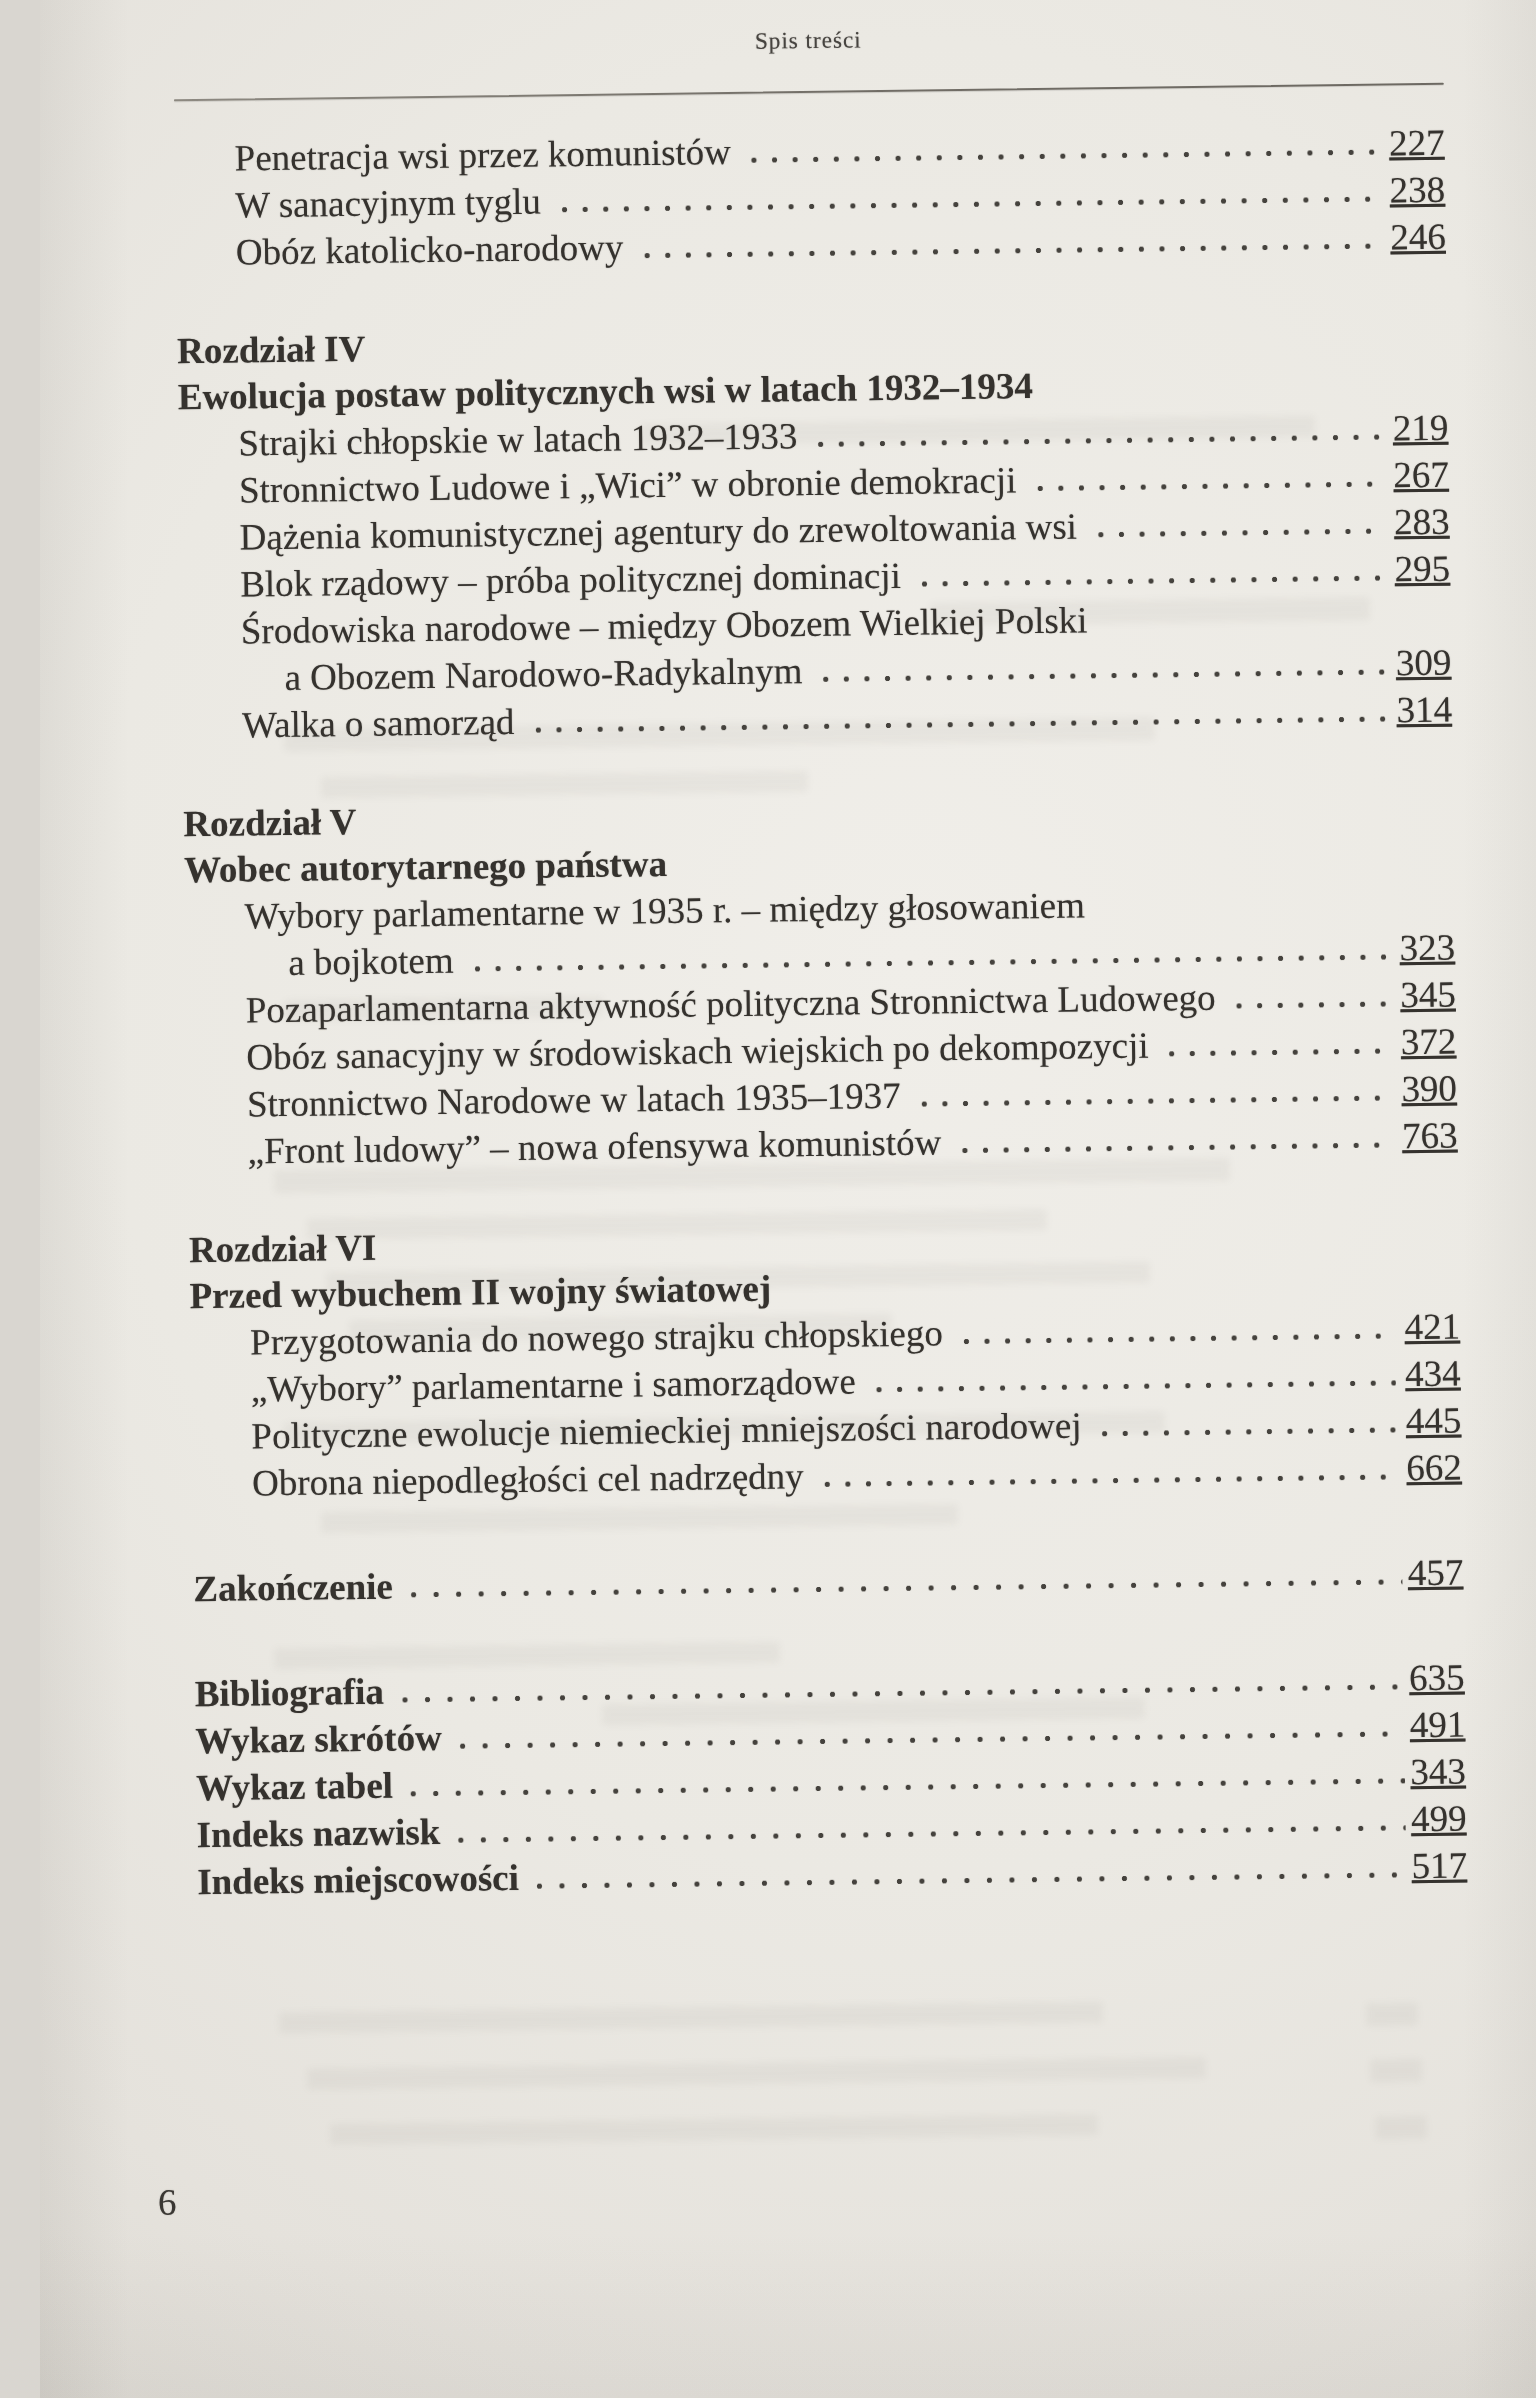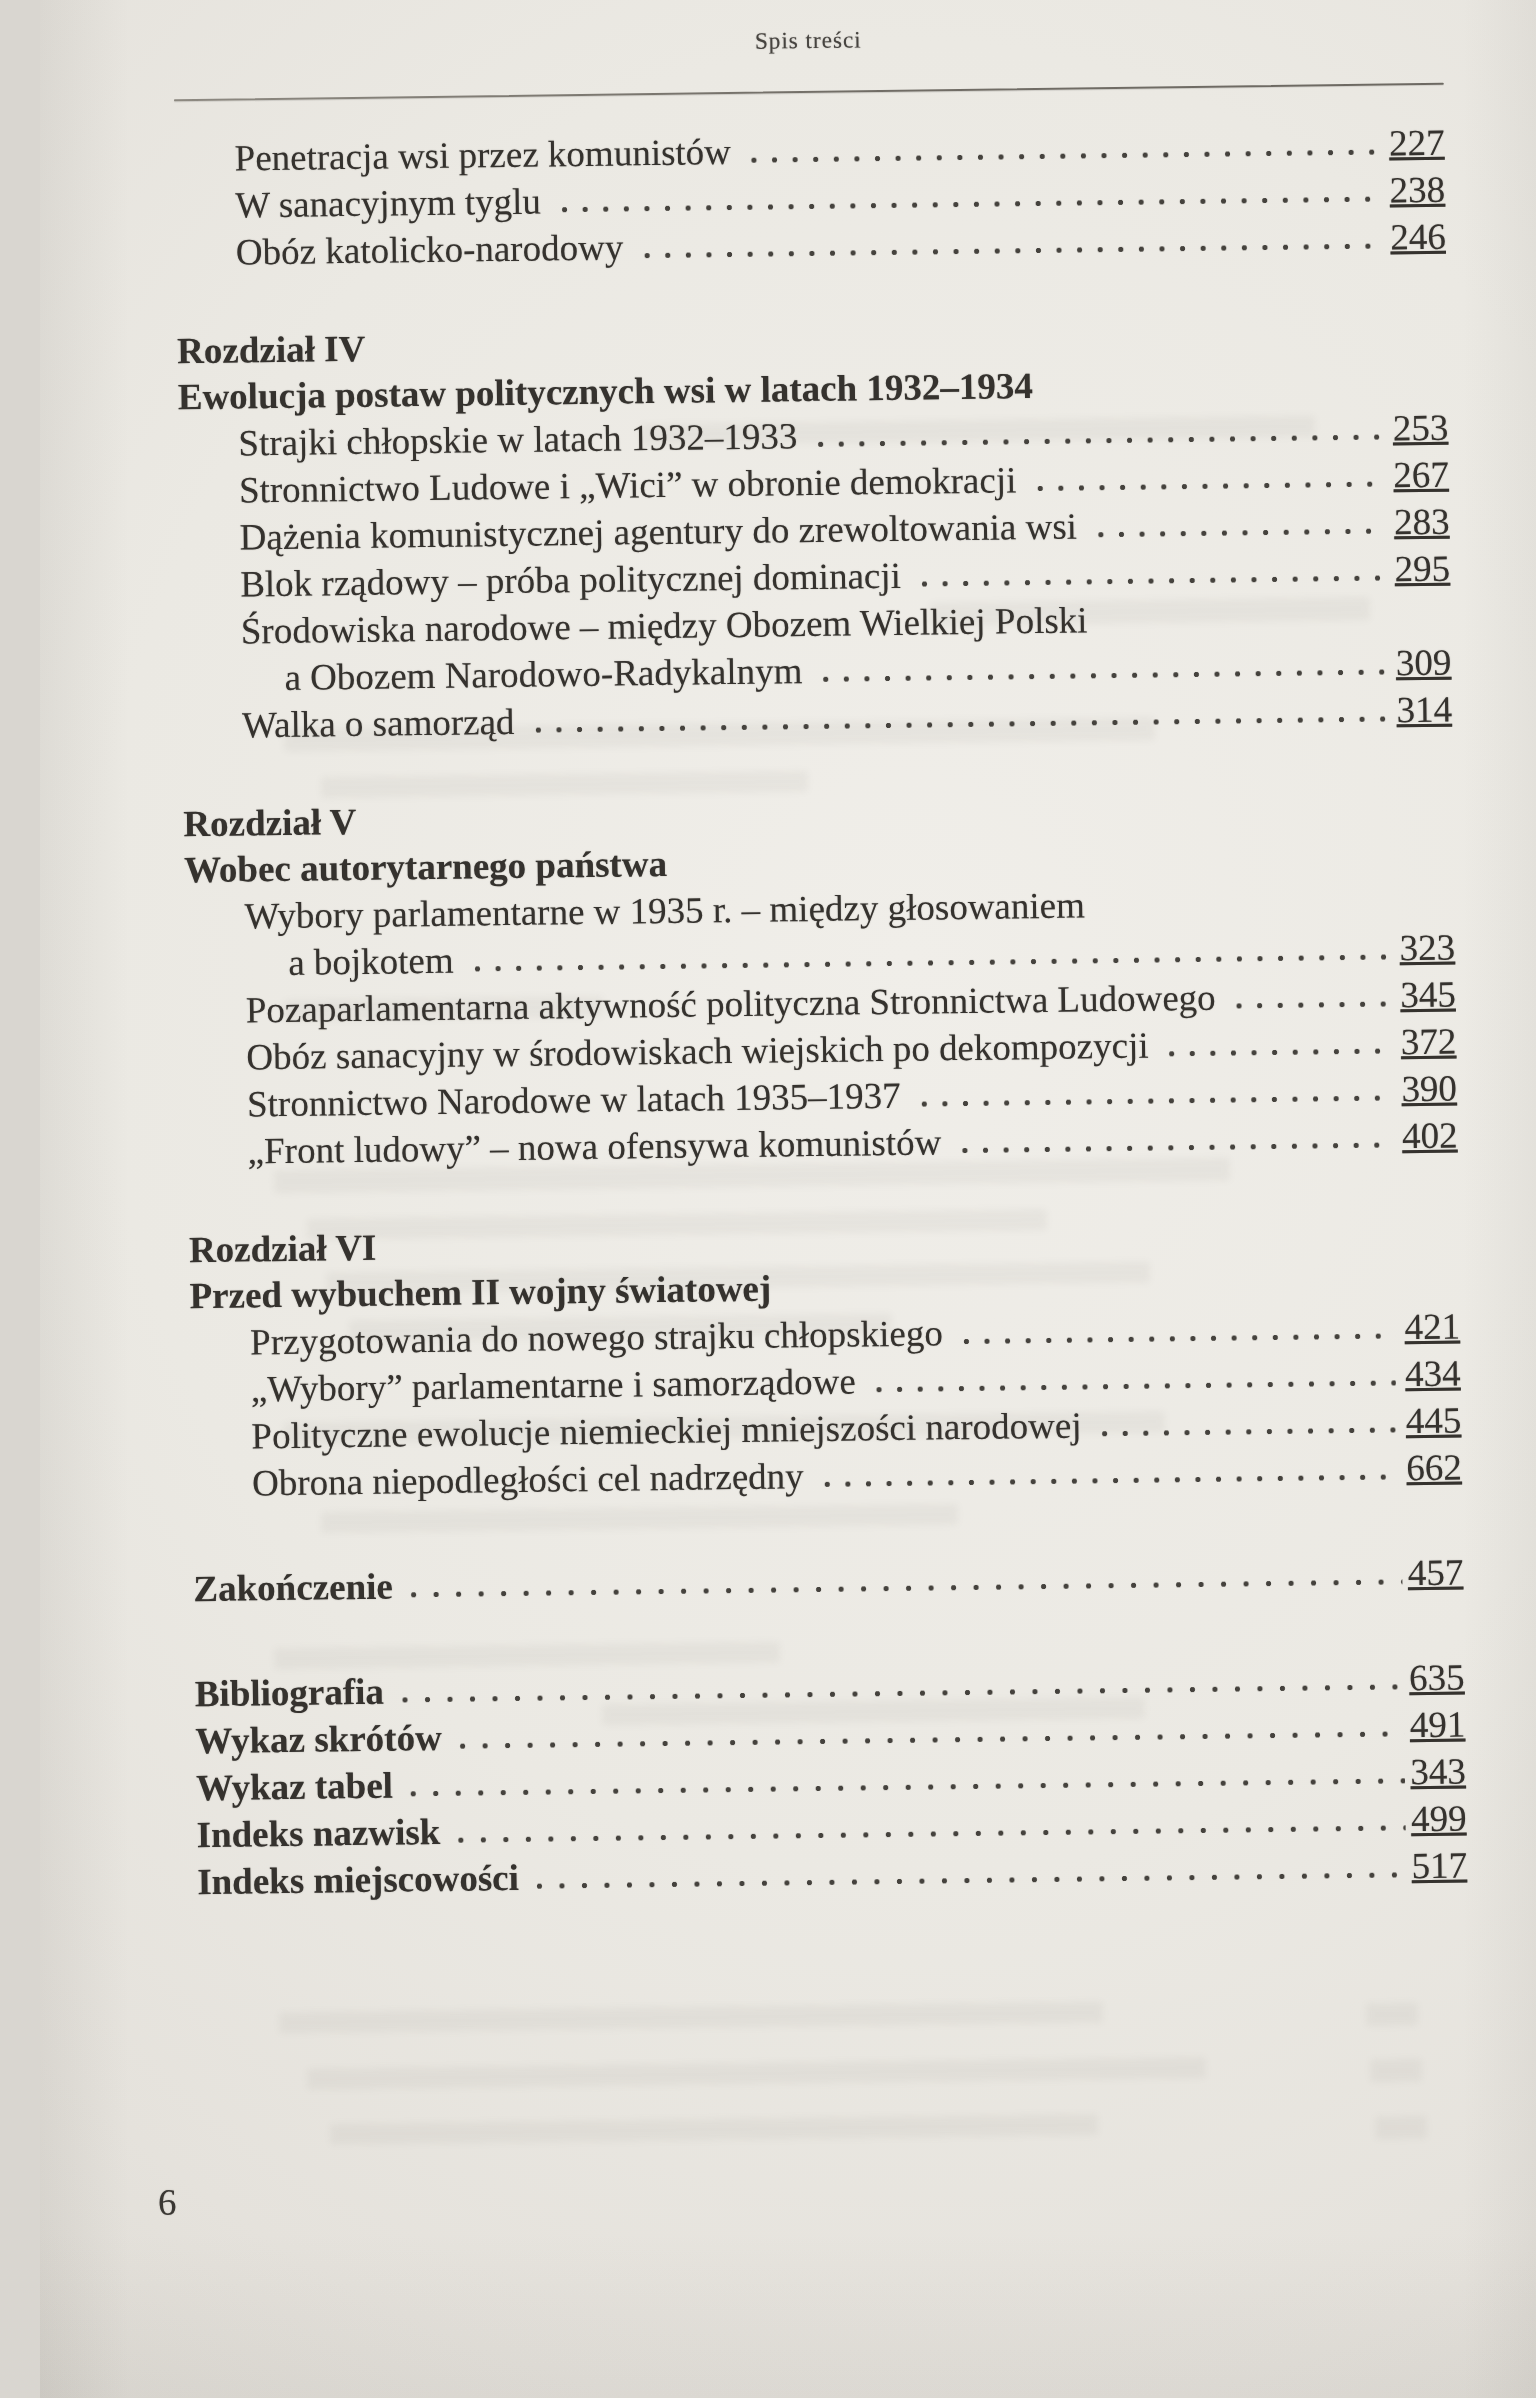--- a/index.html
+++ b/index.html
@@ -106,21 +106,21 @@
             <span class="dots"></span>
             <span class="num">246</span>
           </div>
         </div>
         <div class="section">
           <div class="chapter-line">Rozdział IV</div>
           <div class="chapter-line">Ewolucja postaw politycznych wsi w latach 1932–1934</div>
           <div class="row lvl1">
             <span class="label">Strajki chłopskie w latach 1932–1933</span>
             <span class="dots"></span>
-            <span class="num">253</span>
+            <span class="num">219</span>
           </div>
           <div class="row lvl1">
             <span class="label">Stronnictwo Ludowe i „Wici” w obronie demokracji</span>
             <span class="dots"></span>
             <span class="num">267</span>
           </div>
           <div class="row lvl1">
             <span class="label">Dążenia komunistycznej agentury do zrewoltowania wsi</span>
             <span class="dots"></span>
             <span class="num">283</span>
@@ -166,21 +166,21 @@
             <span class="num">372</span>
           </div>
           <div class="row lvl1">
             <span class="label">Stronnictwo Narodowe w latach 1935–1937</span>
             <span class="dots"></span>
             <span class="num">390</span>
           </div>
           <div class="row lvl1">
             <span class="label">„Front ludowy” – nowa ofensywa komunistów</span>
             <span class="dots"></span>
-            <span class="num">402</span>
+            <span class="num">763</span>
           </div>
         </div>
         <div class="section">
           <div class="chapter-line">Rozdział VI</div>
           <div class="chapter-line">Przed wybuchem II wojny światowej</div>
           <div class="row lvl1">
             <span class="label">Przygotowania do nowego strajku chłopskiego</span>
             <span class="dots"></span>
             <span class="num">421</span>
           </div>

